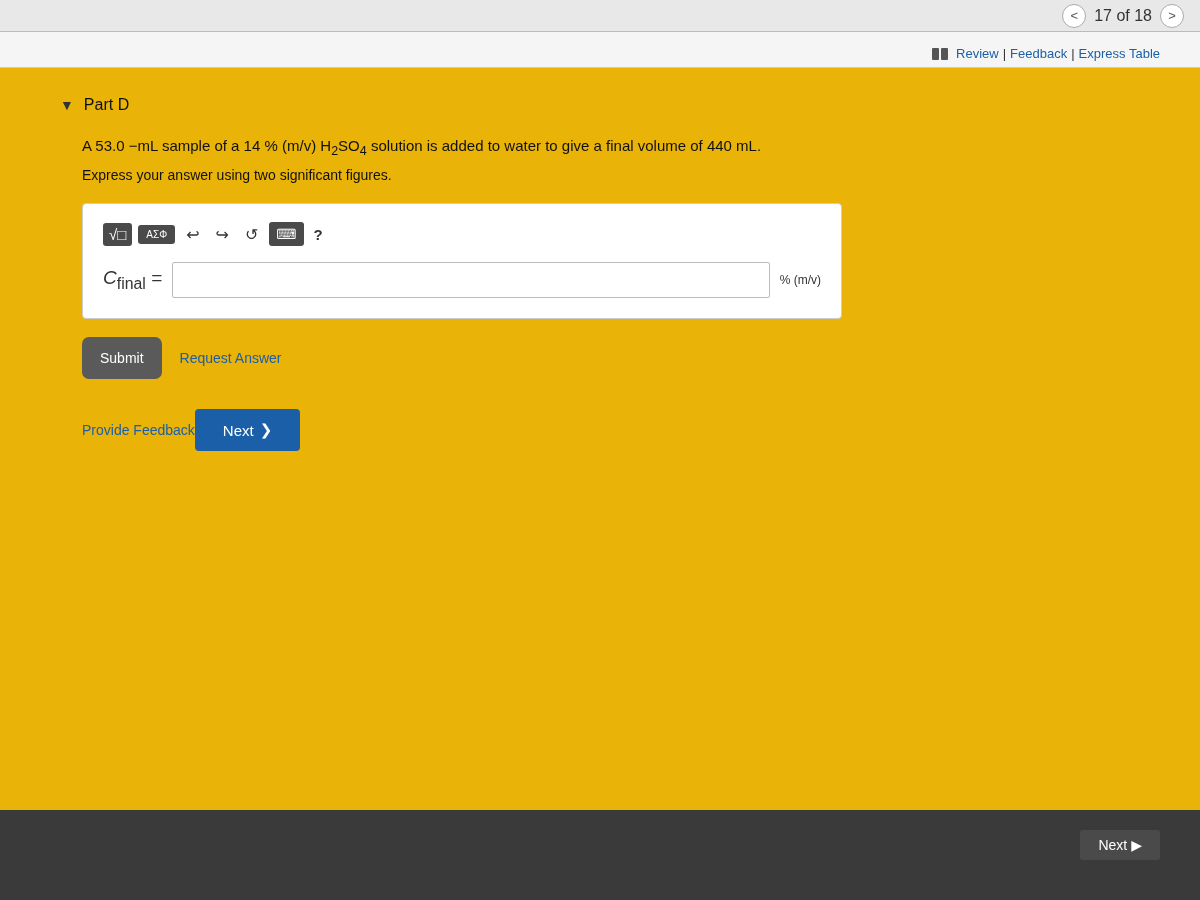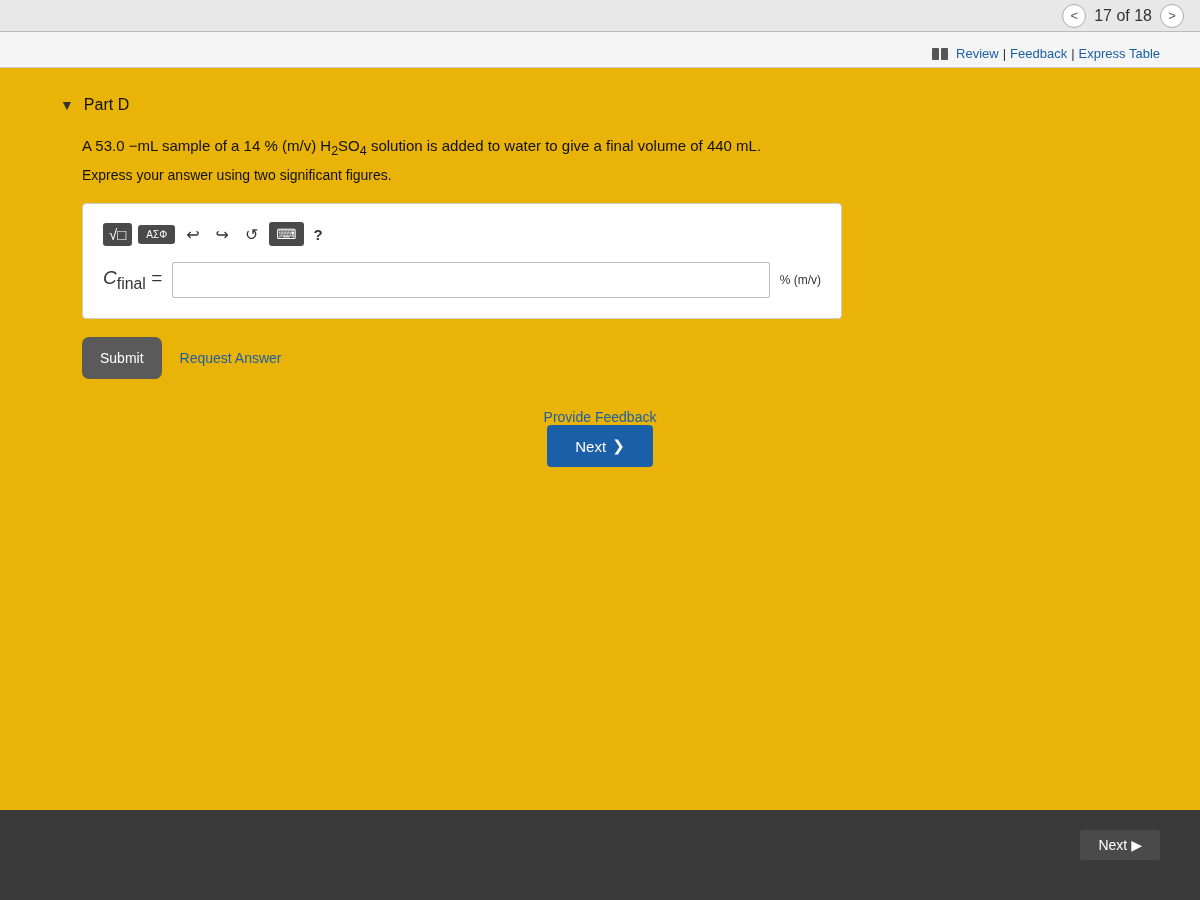--- a/index.html
+++ b/index.html
@@ -245,21 +245,20 @@
       background: none;
       border: none;
     }
 
     .feedback-next-row {
       display: flex;
       align-items: center;
       justify-content: flex-start;
       margin-top: 30px;
       padding: 0 22px 0 22px;
-      flex-direction: column;
     }
 
     .provide-feedback {
       color: #1a5fa8;
       font-size: 14px;
       text-decoration: none;
       cursor: pointer;
     }
 
     .next-btn {

